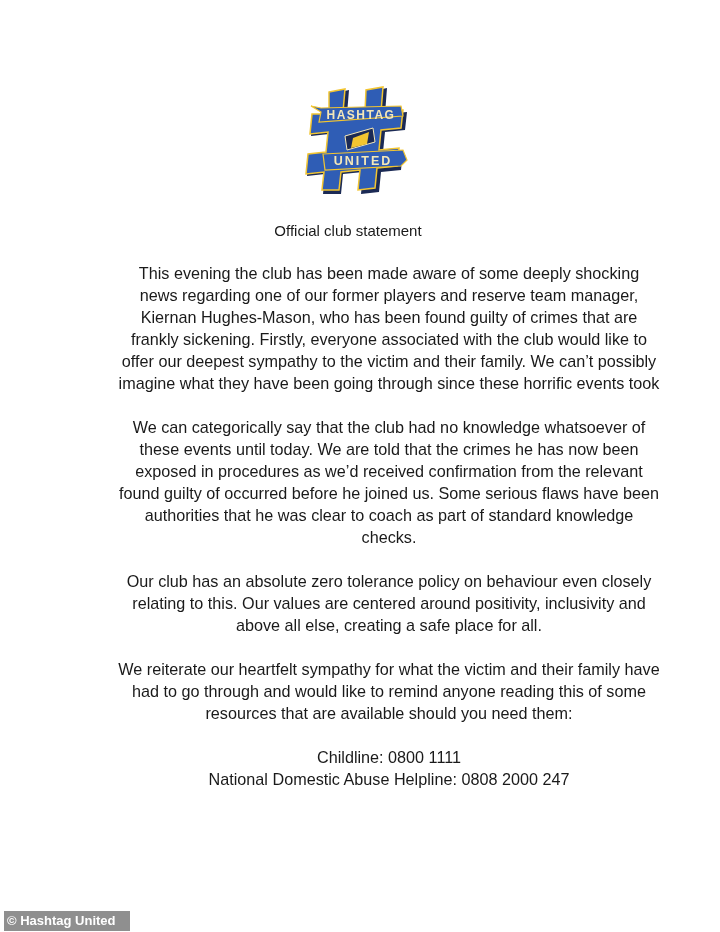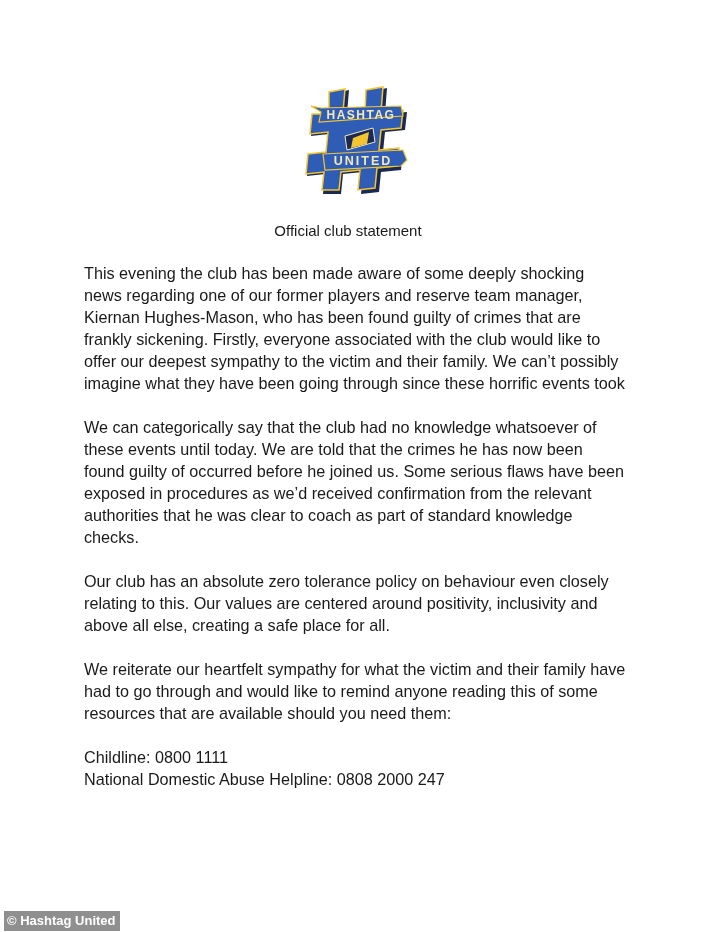--- a/index.html
+++ b/index.html
@@ -36,37 +36,38 @@
       position: absolute;
       left: 84px;
       top: 262px;
       width: 610px;
       font-size: 16.2px;
       line-height: 22px;
       color: #1a1a1a;
     }
     .para {
       margin: 0 0 22px 0;
+      text-align: center;
     }
     .para-line {
       display: block;
       white-space: nowrap;
     }
     .contacts .para-line {
       display: block;
     }
     .credit {
       position: absolute;
       left: 4px;
       top: 911px;
       background: #8f8f8f;
       color: #ffffff;
       font-weight: bold;
       font-size: 13px;
-      padding: 2px 4px 2px 3px;
+      padding: 2px 14px 2px 3px;
       line-height: 16px;
     }
   </style>
 </head>
 <body>
 
 <div class="logo">
   <svg width="114" height="108" viewBox="0 0 114 108">
 
     <g fill="#1b2a55">
@@ -95,22 +96,22 @@
     <span class="para-line">This evening the club has been made aware of some deeply shocking</span>
     <span class="para-line">news regarding one of our former players and reserve team manager,</span>
     <span class="para-line">Kiernan Hughes-Mason, who has been found guilty of crimes that are</span>
     <span class="para-line">frankly sickening. Firstly, everyone associated with the club would like to</span>
     <span class="para-line">offer our deepest sympathy to the victim and their family. We can’t possibly</span>
     <span class="para-line">imagine what they have been going through since these horrific events took</span>
   </div>
   <div class="para">
     <span class="para-line">We can categorically say that the club had no knowledge whatsoever of</span>
     <span class="para-line">these events until today. We are told that the crimes he has now been</span>
+    <span class="para-line">exposed in procedures as we’d received confirmation from the relevant</span>
     <span class="para-line">found guilty of occurred before he joined us. Some serious flaws have been</span>
-    <span class="para-line">exposed in procedures as we’d received confirmation from the relevant</span>
     <span class="para-line">authorities that he was clear to coach as part of standard knowledge</span>
     <span class="para-line">checks.</span>
   </div>
   <div class="para">
     <span class="para-line">Our club has an absolute zero tolerance policy on behaviour even closely</span>
     <span class="para-line">relating to this. Our values are centered around positivity, inclusivity and</span>
     <span class="para-line">above all else, creating a safe place for all.</span>
   </div>
   <div class="para">
     <span class="para-line">We reiterate our heartfelt sympathy for what the victim and their family have</span>

